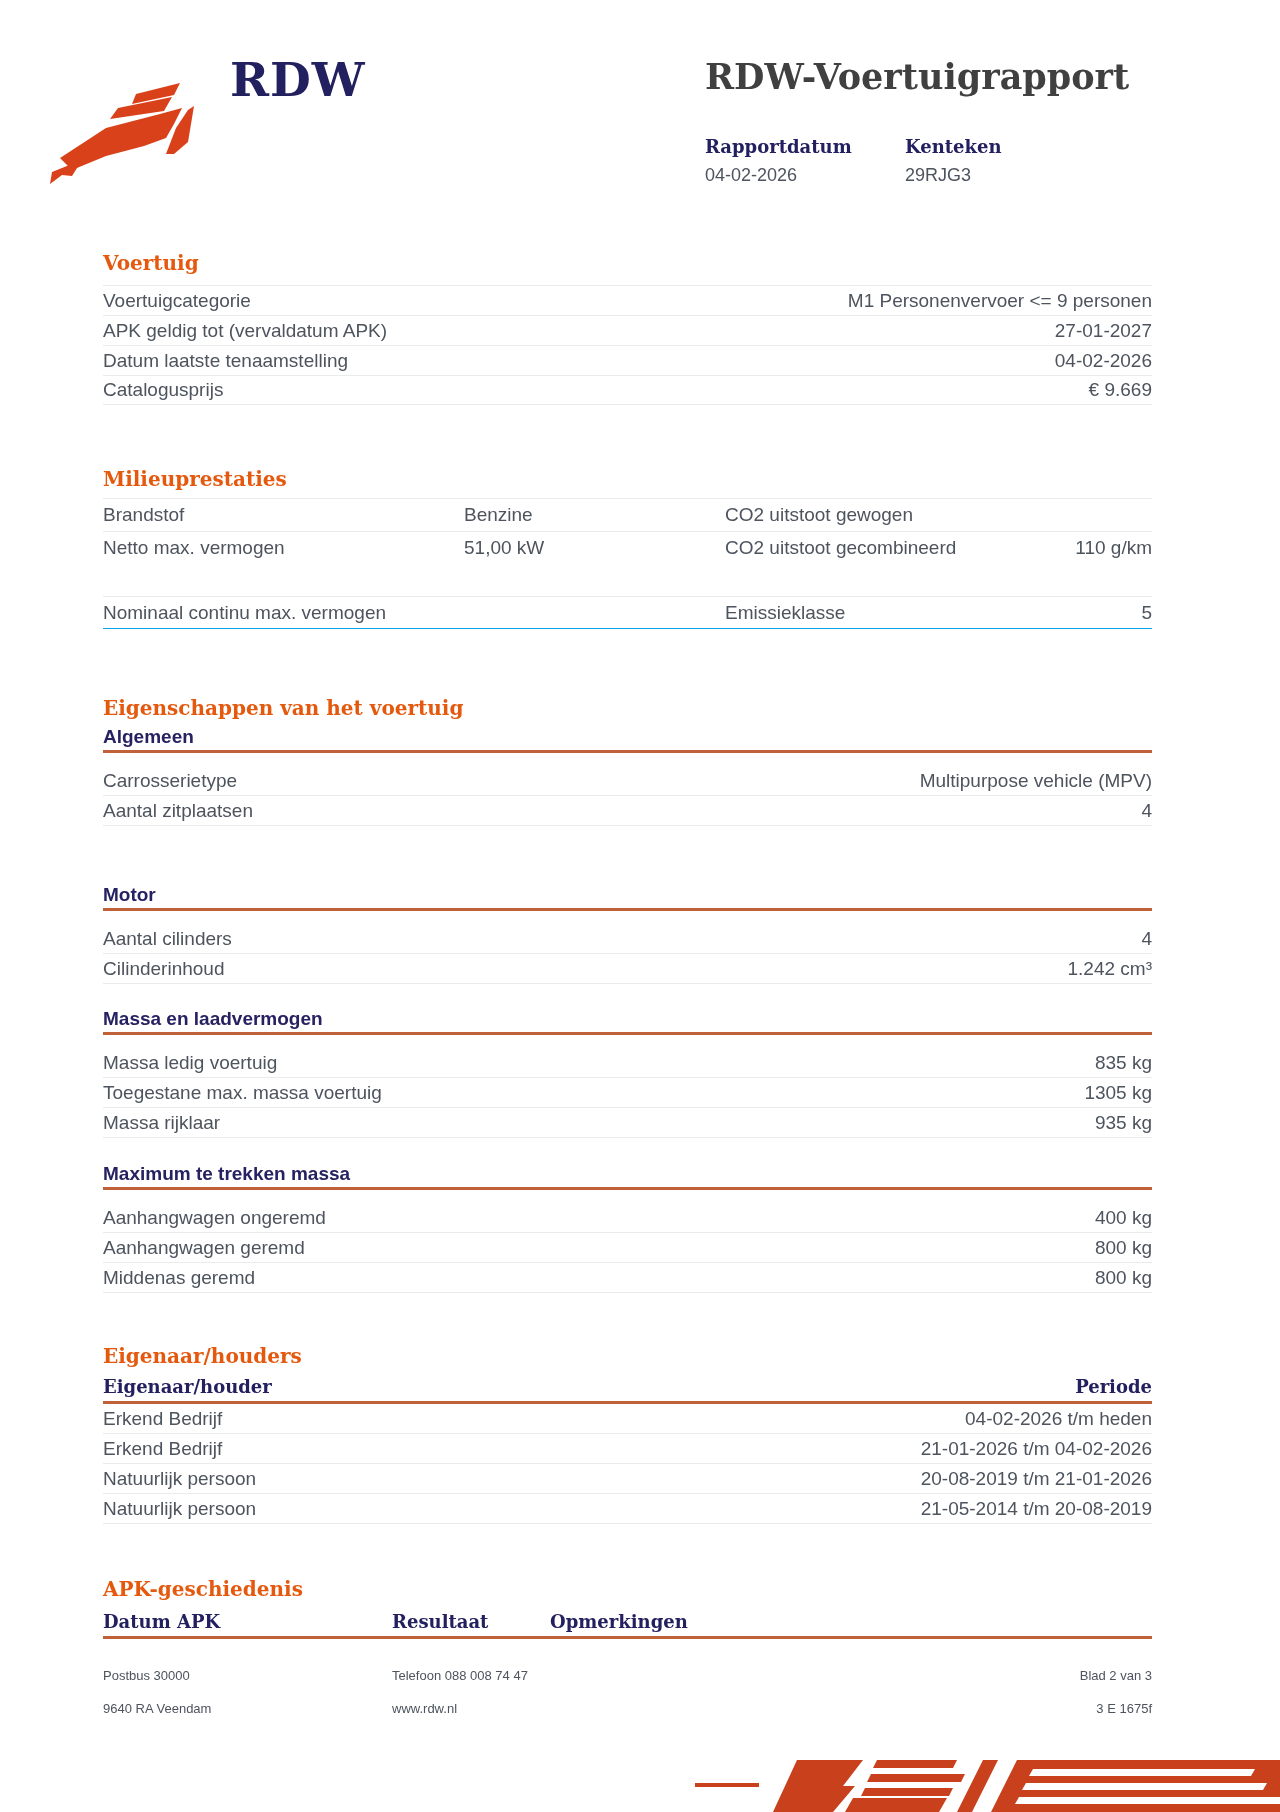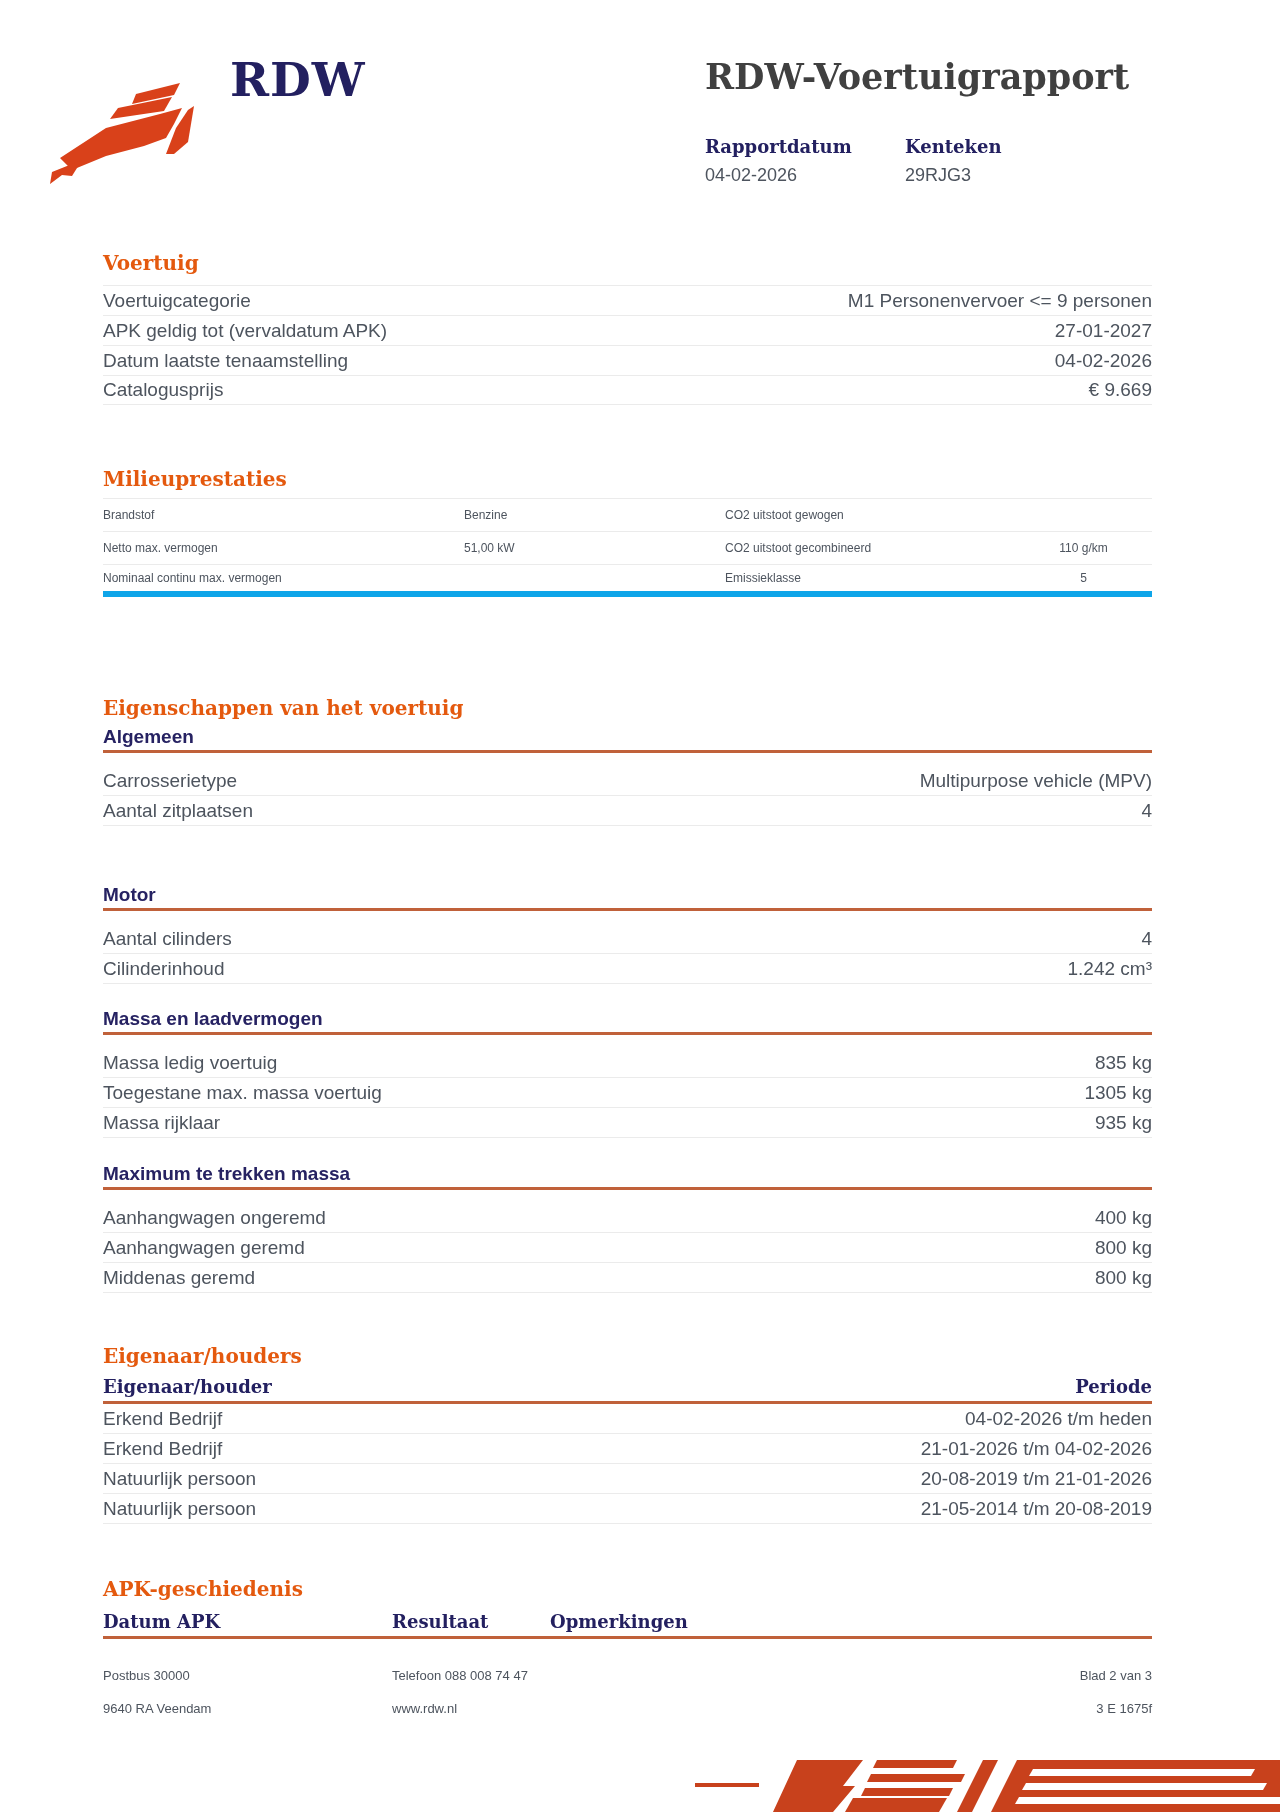--- a/index.html
+++ b/index.html
@@ -51,25 +51,25 @@
     height:30px; font-size:19px; color:#4d545e;
   }
   .tbl-top .row { border-top:1px solid #ebebeb; }
   .tbl-top .row:last-child { border-bottom:1px solid #ebebeb; }
   .tbl-sub { margin-top:13px; }
   .tbl-sub .row { border-bottom:1px solid #ebebeb; }
 
   
   .mrow {
     display:grid; grid-template-columns:361px 261px 290px 1fr;
-    align-items:center; height:33px; font-size:12px;
+    align-items:center; height:33px; font-size:19px;
     border-top:1px solid #ebebeb;
   }
-  .mrow:last-child { border-bottom:6px solid #0ea5e9; }
-  .mrow .v2 { text-align:center; }
+  .mrow:last-child { border-bottom:1px solid #0ea5e9;margin-top:32px; }
+  .mrow .v2 { text-align:right; }
 
   
   .own-head { display:flex; justify-content:space-between; margin-top:6px; line-height:24px;align-items:flex-end; }
   .own-rows .row { border-bottom:1px solid #ebebeb; }
 
   
   .apk-head {
     display:grid; grid-template-columns:289px 158px 1fr;
     margin-top:8px; line-height:24px;
   }

